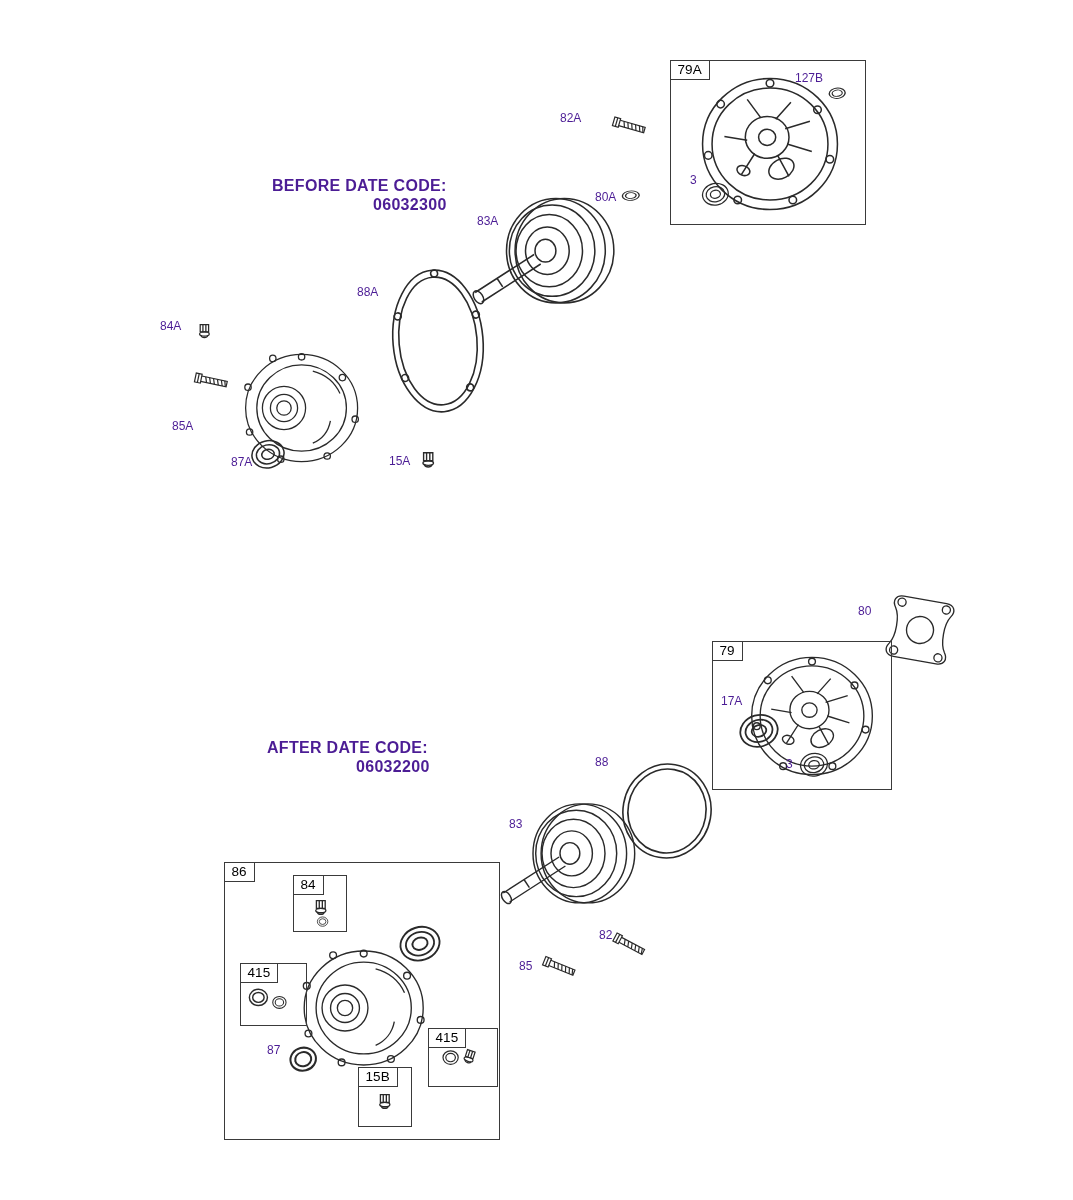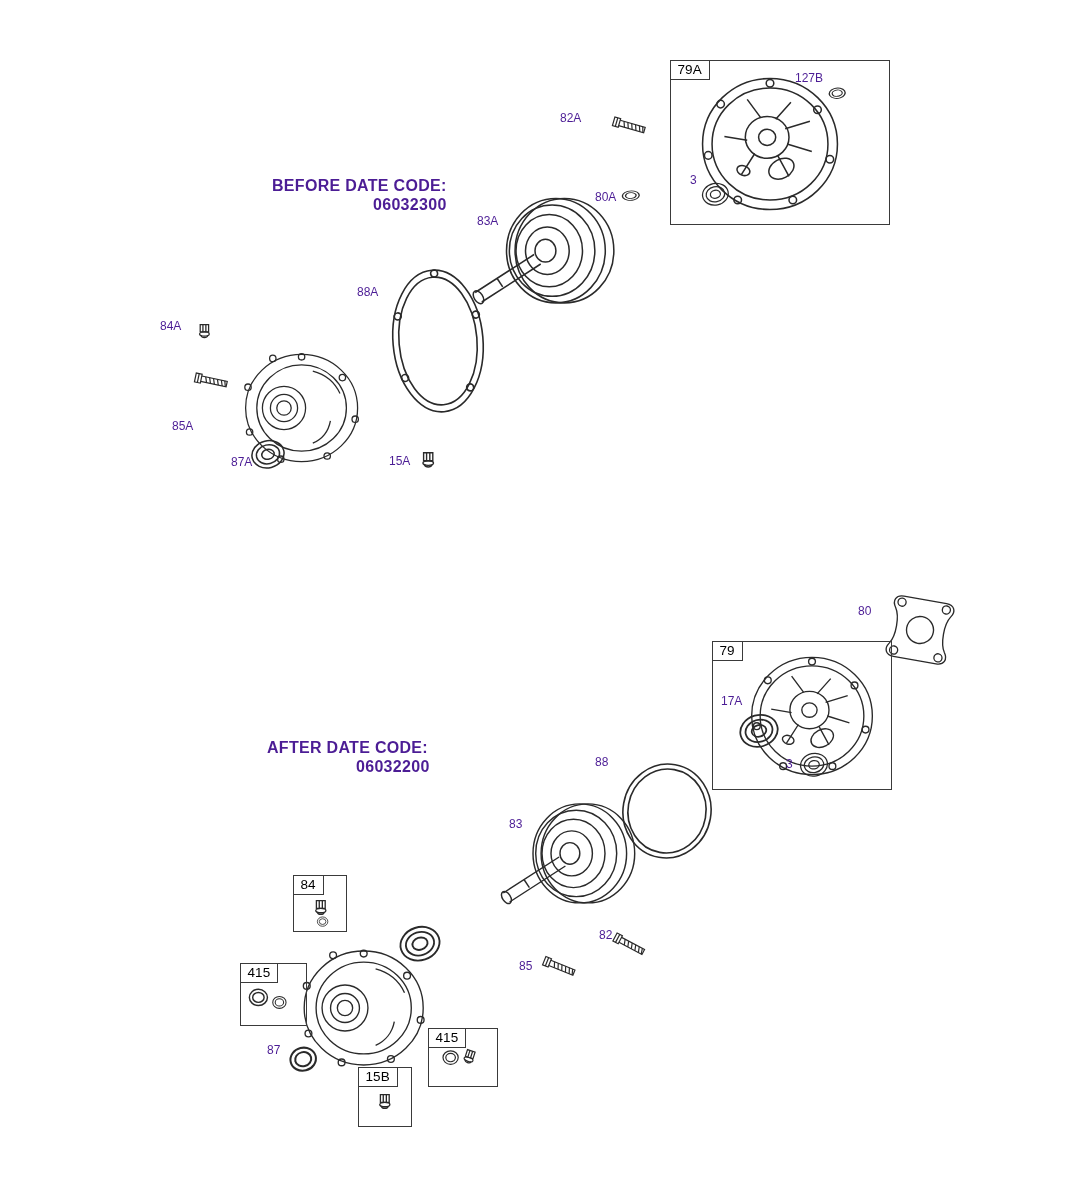--- a/index.html
+++ b/index.html
@@ -141,25 +141,28 @@
     <use href="#g-oring" transform="translate(271,994) scale(0.7)"></use>
     <use href="#g-gearcover" transform="translate(294,940) scale(0.85)"></use>
     <use href="#g-oring" transform="translate(287,1043) scale(1.35) rotate(-14 12 12)"></use>
     <use href="#g-nut" transform="translate(376,1093) scale(1.1)"></use>
     <use href="#g-oring" transform="translate(441,1048) scale(0.8)"></use>
     <use href="#g-nut" transform="translate(461,1049) rotate(18 8 9)"></use>
     <use href="#g-screw" transform="translate(612,938) rotate(28 18 7)"></use>
     <use href="#g-screw" transform="translate(542,960) rotate(22 18 7)"></use>
   </svg>
 
-  <div class="group-box" style="left:670px; top:60px; width:220px; height:165px;">
+  <div class="group-box" style="left:670px; top:60px; width:196px; height:165px;">
     <div class="group-tag">79A</div>
   </div>
   <div class="group-box" style="left:712px; top:641px; width:180px; height:149px;">
     <div class="group-tag">79</div>
+  </div>
+  <div class="group-box" style="left:224px; top:862px; width:276px; height:278px;">
+    <div class="group-tag">86</div>
   </div>
   <div class="group-box" style="left:293px; top:875px; width:54px; height:57px;">
     <div class="group-tag">84</div>
   </div>
   <div class="group-box" style="left:240px; top:963px; width:67px; height:63px;">
     <div class="group-tag">415</div>
   </div>
   <div class="group-box" style="left:428px; top:1028px; width:70px; height:59px;">
     <div class="group-tag">415</div>
   </div>

